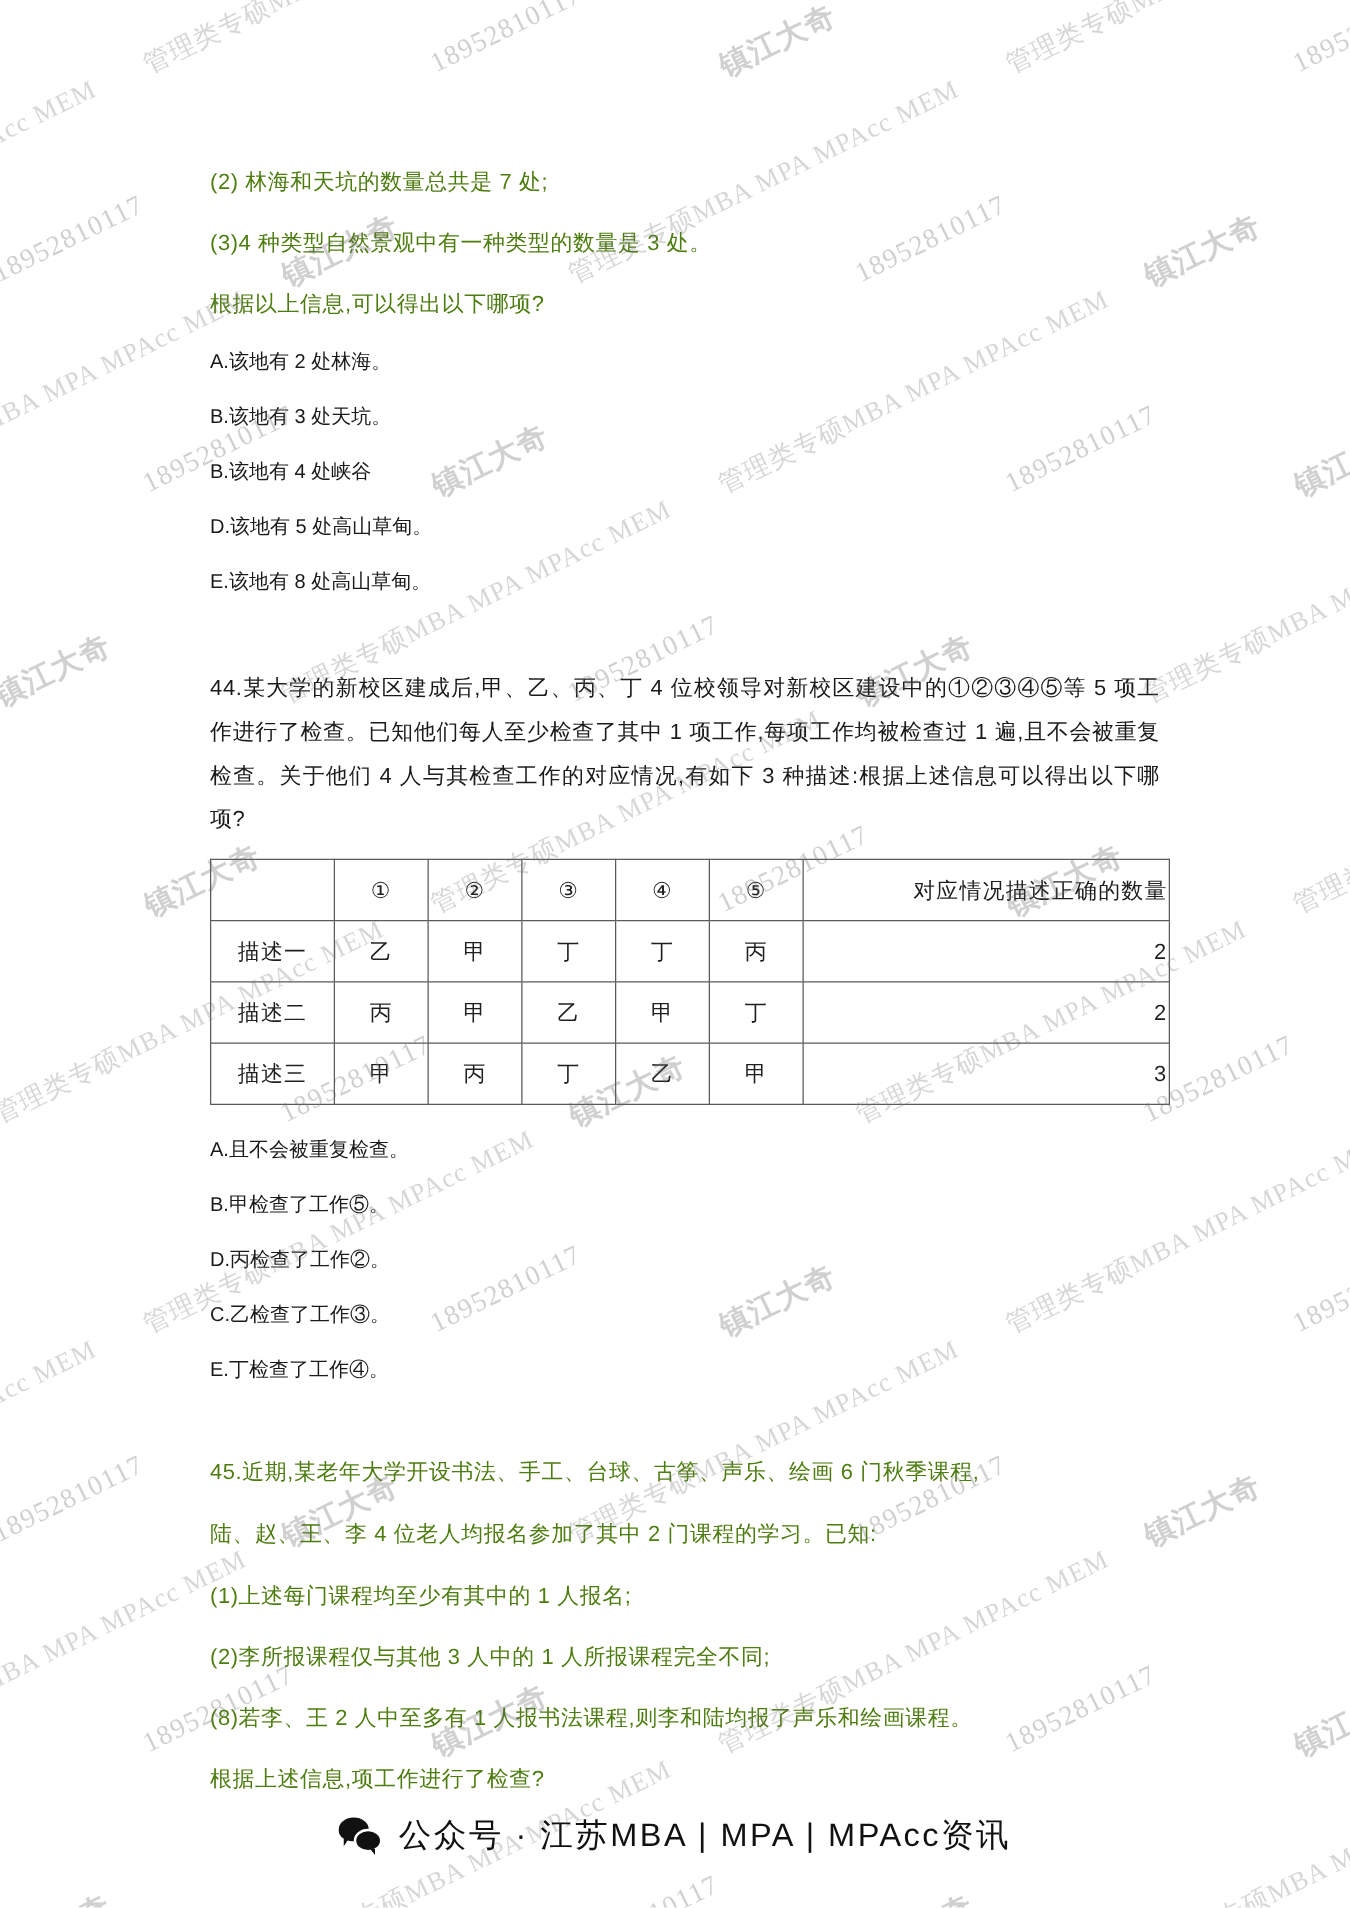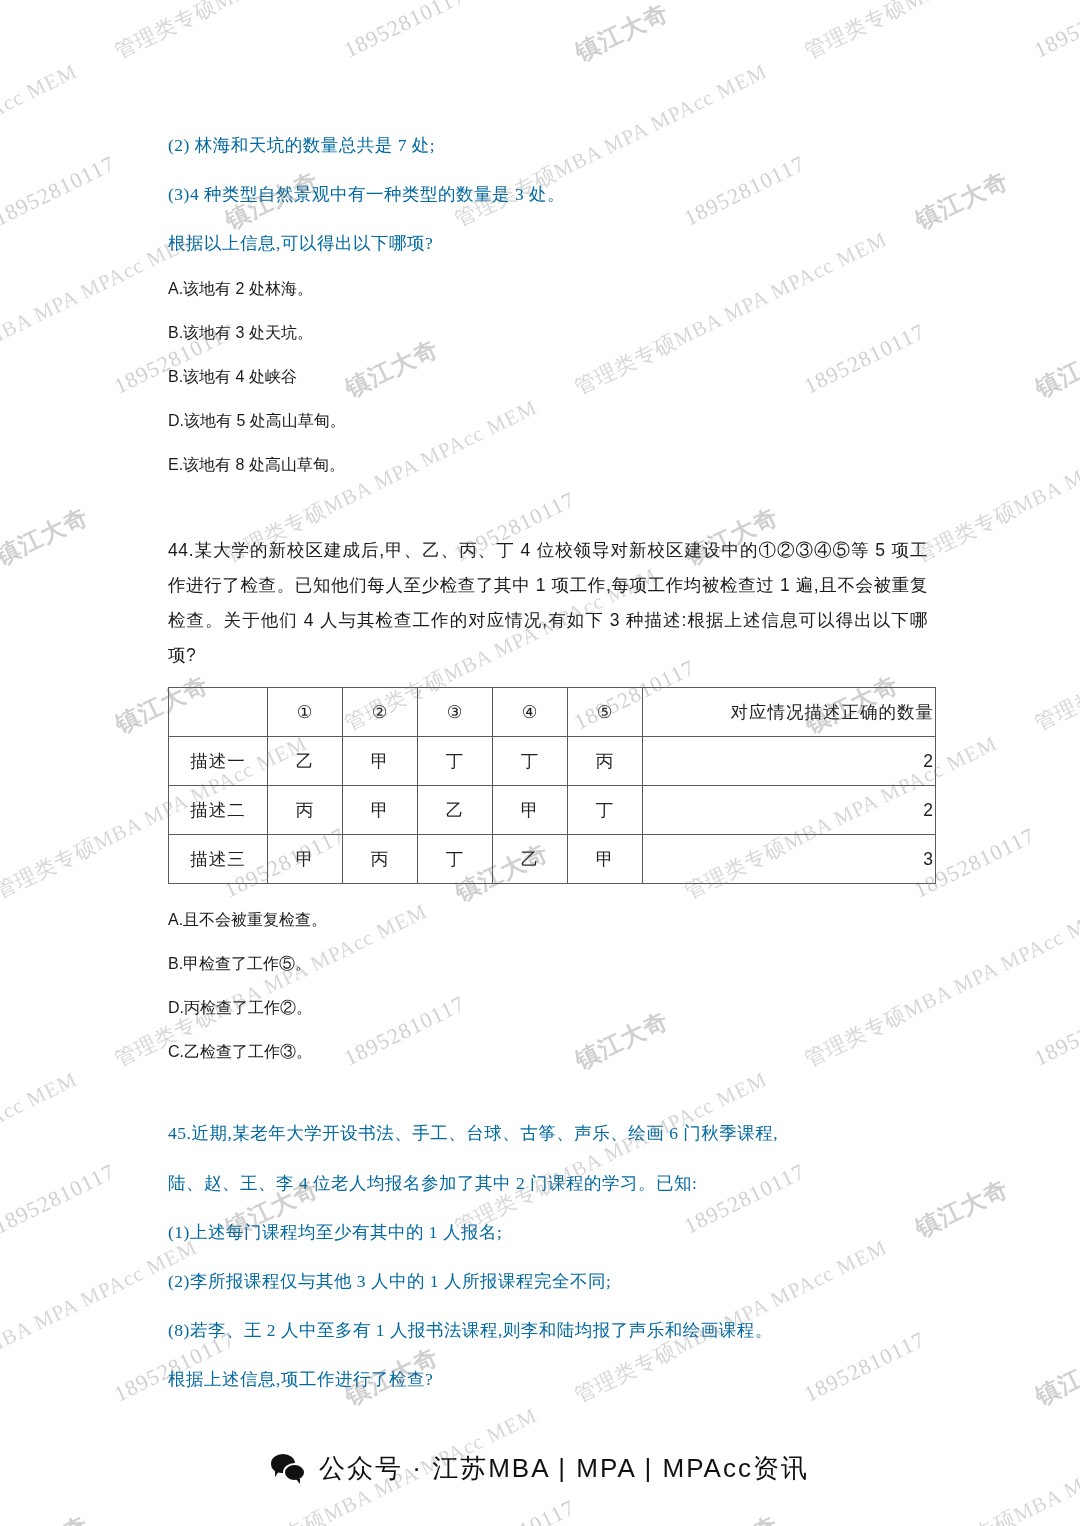--- a/index.html
+++ b/index.html
@@ -47,22 +47,22 @@
     position: absolute;
     left: 168px;
     top: 132px;
     width: 760px;
   }
   p.line {
     margin: 0 0 22px 0;
     font-size: 17.5px;
     line-height: 1.55;
     letter-spacing: 0.5px;
-    font-family: Liberation Serif, serif;
-    color: #0369a1;
+    font-family: Liberation Sans, sans-serif;
+    color: #4d7c0f;
   }
   p.opt { margin-bottom: 23px; }
   .gap-lg { height: 34px; }
   .para {
     margin: 0 0 10px 0;
     font-size: 17.5px;
     line-height: 2.0;
     letter-spacing: 0.6px;
     text-align: justify;
   }
@@ -208,20 +208,21 @@
         <td class="col">甲</td>
         <td class="last">3</td>
       </tr>
     </tbody>
       </table>
 
     <p class="opt">A.且不会被重复检查。</p>
     <p class="opt">B.甲检查了工作⑤。</p>
     <p class="opt">D.丙检查了工作②。</p>
     <p class="opt">C.乙检查了工作③。</p>
+    <p class="opt">E.丁检查了工作④。</p>
 
     <div class="gap-lg"></div>
 
     <p class="line">45.近期,某老年大学开设书法、手工、台球、古筝、声乐、绘画 6 门秋季课程,</p>
     <p class="line">陆、赵、王、李 4 位老人均报名参加了其中 2 门课程的学习。已知:</p>
     <p class="line">(1)上述每门课程均至少有其中的 1 人报名;</p>
     <p class="line">(2)李所报课程仅与其他 3 人中的 1 人所报课程完全不同;</p>
     <p class="line">(8)若李、王 2 人中至多有 1 人报书法课程,则李和陆均报了声乐和绘画课程。</p>
     <p class="line">根据上述信息,项工作进行了检查?</p>
 

